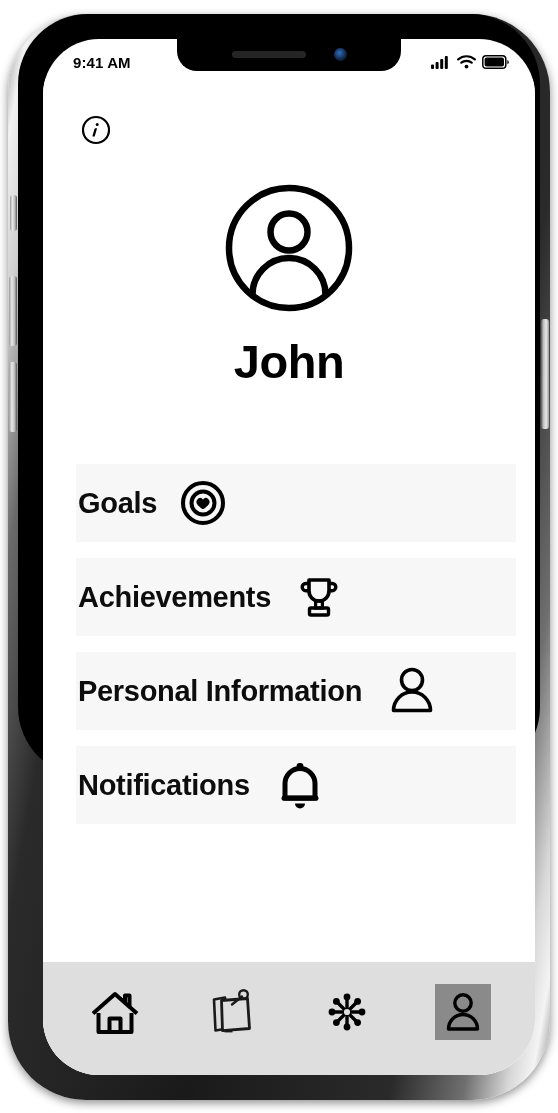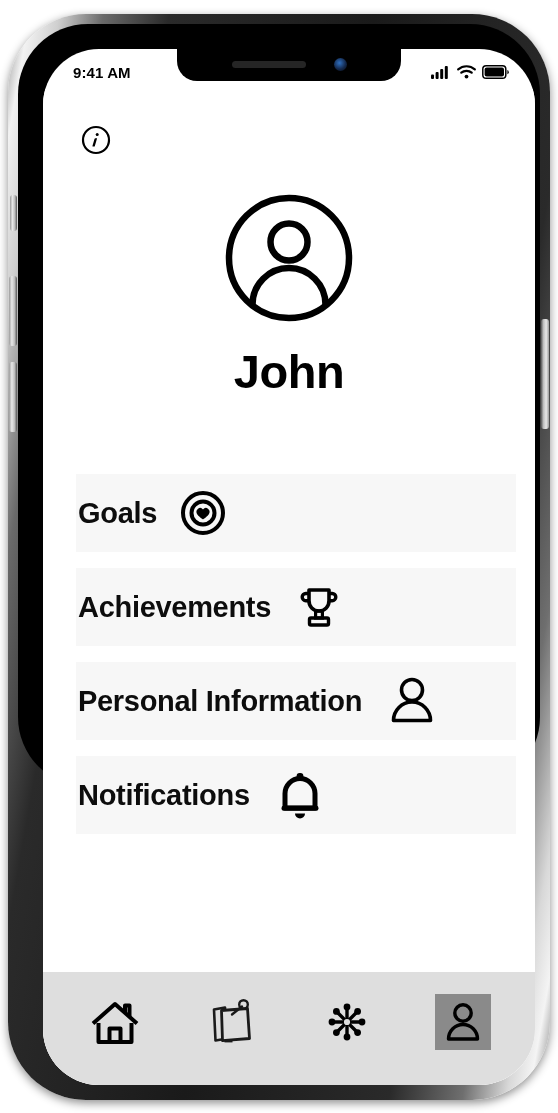--- a/index.html
+++ b/index.html
@@ -23,21 +23,21 @@
     background: linear-gradient(100deg,
         #8e8e8e 0%, #f2f2f2 3%, #cfcfcf 7%,
         #6a6a6a 13%, #2a2a2a 22%,
         #1a1a1a 50%,
         #2a2a2a 78%, #6f6f6f 88%,
         #d8d8d8 94%, #f4f4f4 97%, #7a7a7a 100%);
     box-shadow: 0 3px 10px rgba(0,0,0,.45);
   }
   #phone-inner-bezel {
     position: absolute;
-    left: 10px; top: 10px;
+    left: 10px; top: 0;
     width: 522px; height: 763px;
     border-radius: 70px;
     background: #000000;
   }
   #phone-screen {
     position: absolute;
     left: 25px; top: 25px;
     width: 492px; height: 1036px;
     border-radius: 56px;
     background: #ffffff;

